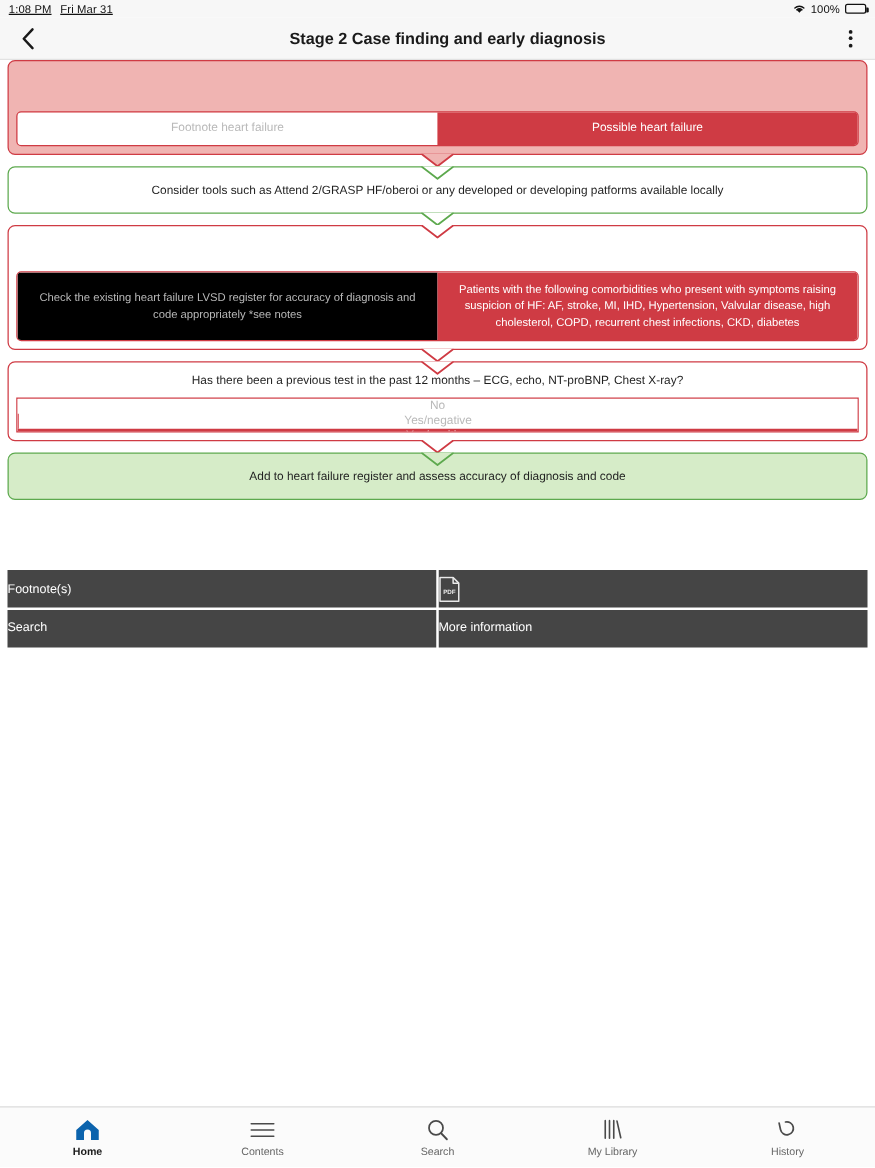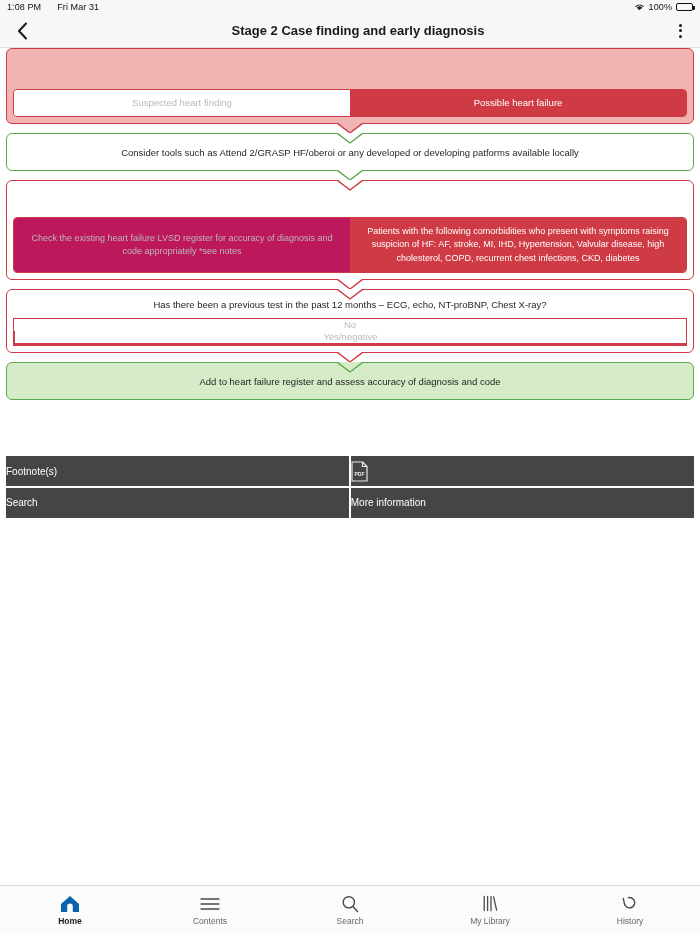--- a/index.html
+++ b/index.html
@@ -27,21 +27,21 @@
     height: 14px;
     flex: 0 0 14px;
     background: #f7f7f7;
     display: flex;
     align-items: center;
     padding: 0 7px;
     font-size: 9px;
     color: #111;
     letter-spacing: 0.1px;
   }
-  .status-left { display: flex; align-items: center; gap: 16px; }
+  .status-left { display: flex; align-items: center; gap: 7px; text-decoration: underline; }
   .status-right { margin-left: auto; display: flex; align-items: center; gap: 4px; }
   .wifi-icon { display: inline-block; width: 11px; height: 8px; position: relative; }
   .wifi-icon svg { display:block; }
   .battery-icon {
     width: 17px; height: 8px; border: 1px solid #111; border-radius: 2px;
     position: relative; padding: 1px;
   }
   .battery-icon::after {
     content:""; position:absolute; right:-3px; top:2px; width:2px; height:4px;
     background:#111; border-radius:0 1px 1px 0;
@@ -174,21 +174,21 @@
   }
   .opt-block {
     flex: 1;
     display: flex; align-items: center; justify-content: center;
     font-size: 9px;
     line-height: 1.45;
     text-align: center;
     padding: 6px 10px;
     cursor: pointer;
   }
-  .opt-block.inactive { background: #be185d; color: #b9b9b9; }
+  .opt-block.inactive { background: #000000; color: #b9b9b9; }
   .opt-block.active   { background: #cf3b44; color: #ffffff; }
 
   
   .p4-question {
     height: 28px;
     display: flex; align-items: center; justify-content: center;
     font-size: 9.5px;
     color: #1f1f1f;
     text-align: center;
     padding: 0 10px;
@@ -286,21 +286,21 @@
       <i></i>
     </div>
   </div>
 
   <div class="content">
     <div class="flow">
 
       <div class="node red-fill">
         <div class="p1-body"></div>
         <div class="p1-options">
-          <div class="opt inactive">Suspected heart finding</div>
+          <div class="opt inactive">Footnote heart failure</div>
           <div class="opt active">Possible heart failure</div>
         </div>
         <span class="notch-down">
           <svg width="26" height="11" viewBox="0 0 26 11">
             <path d="M0 0 L13 10 L26 0" stroke="#cf3b44" stroke-width="1.4" fill="#f0b4b2" stroke-linejoin="round"></path>
           </svg>
         </span>
       </div>
 
       <div class="node green">

